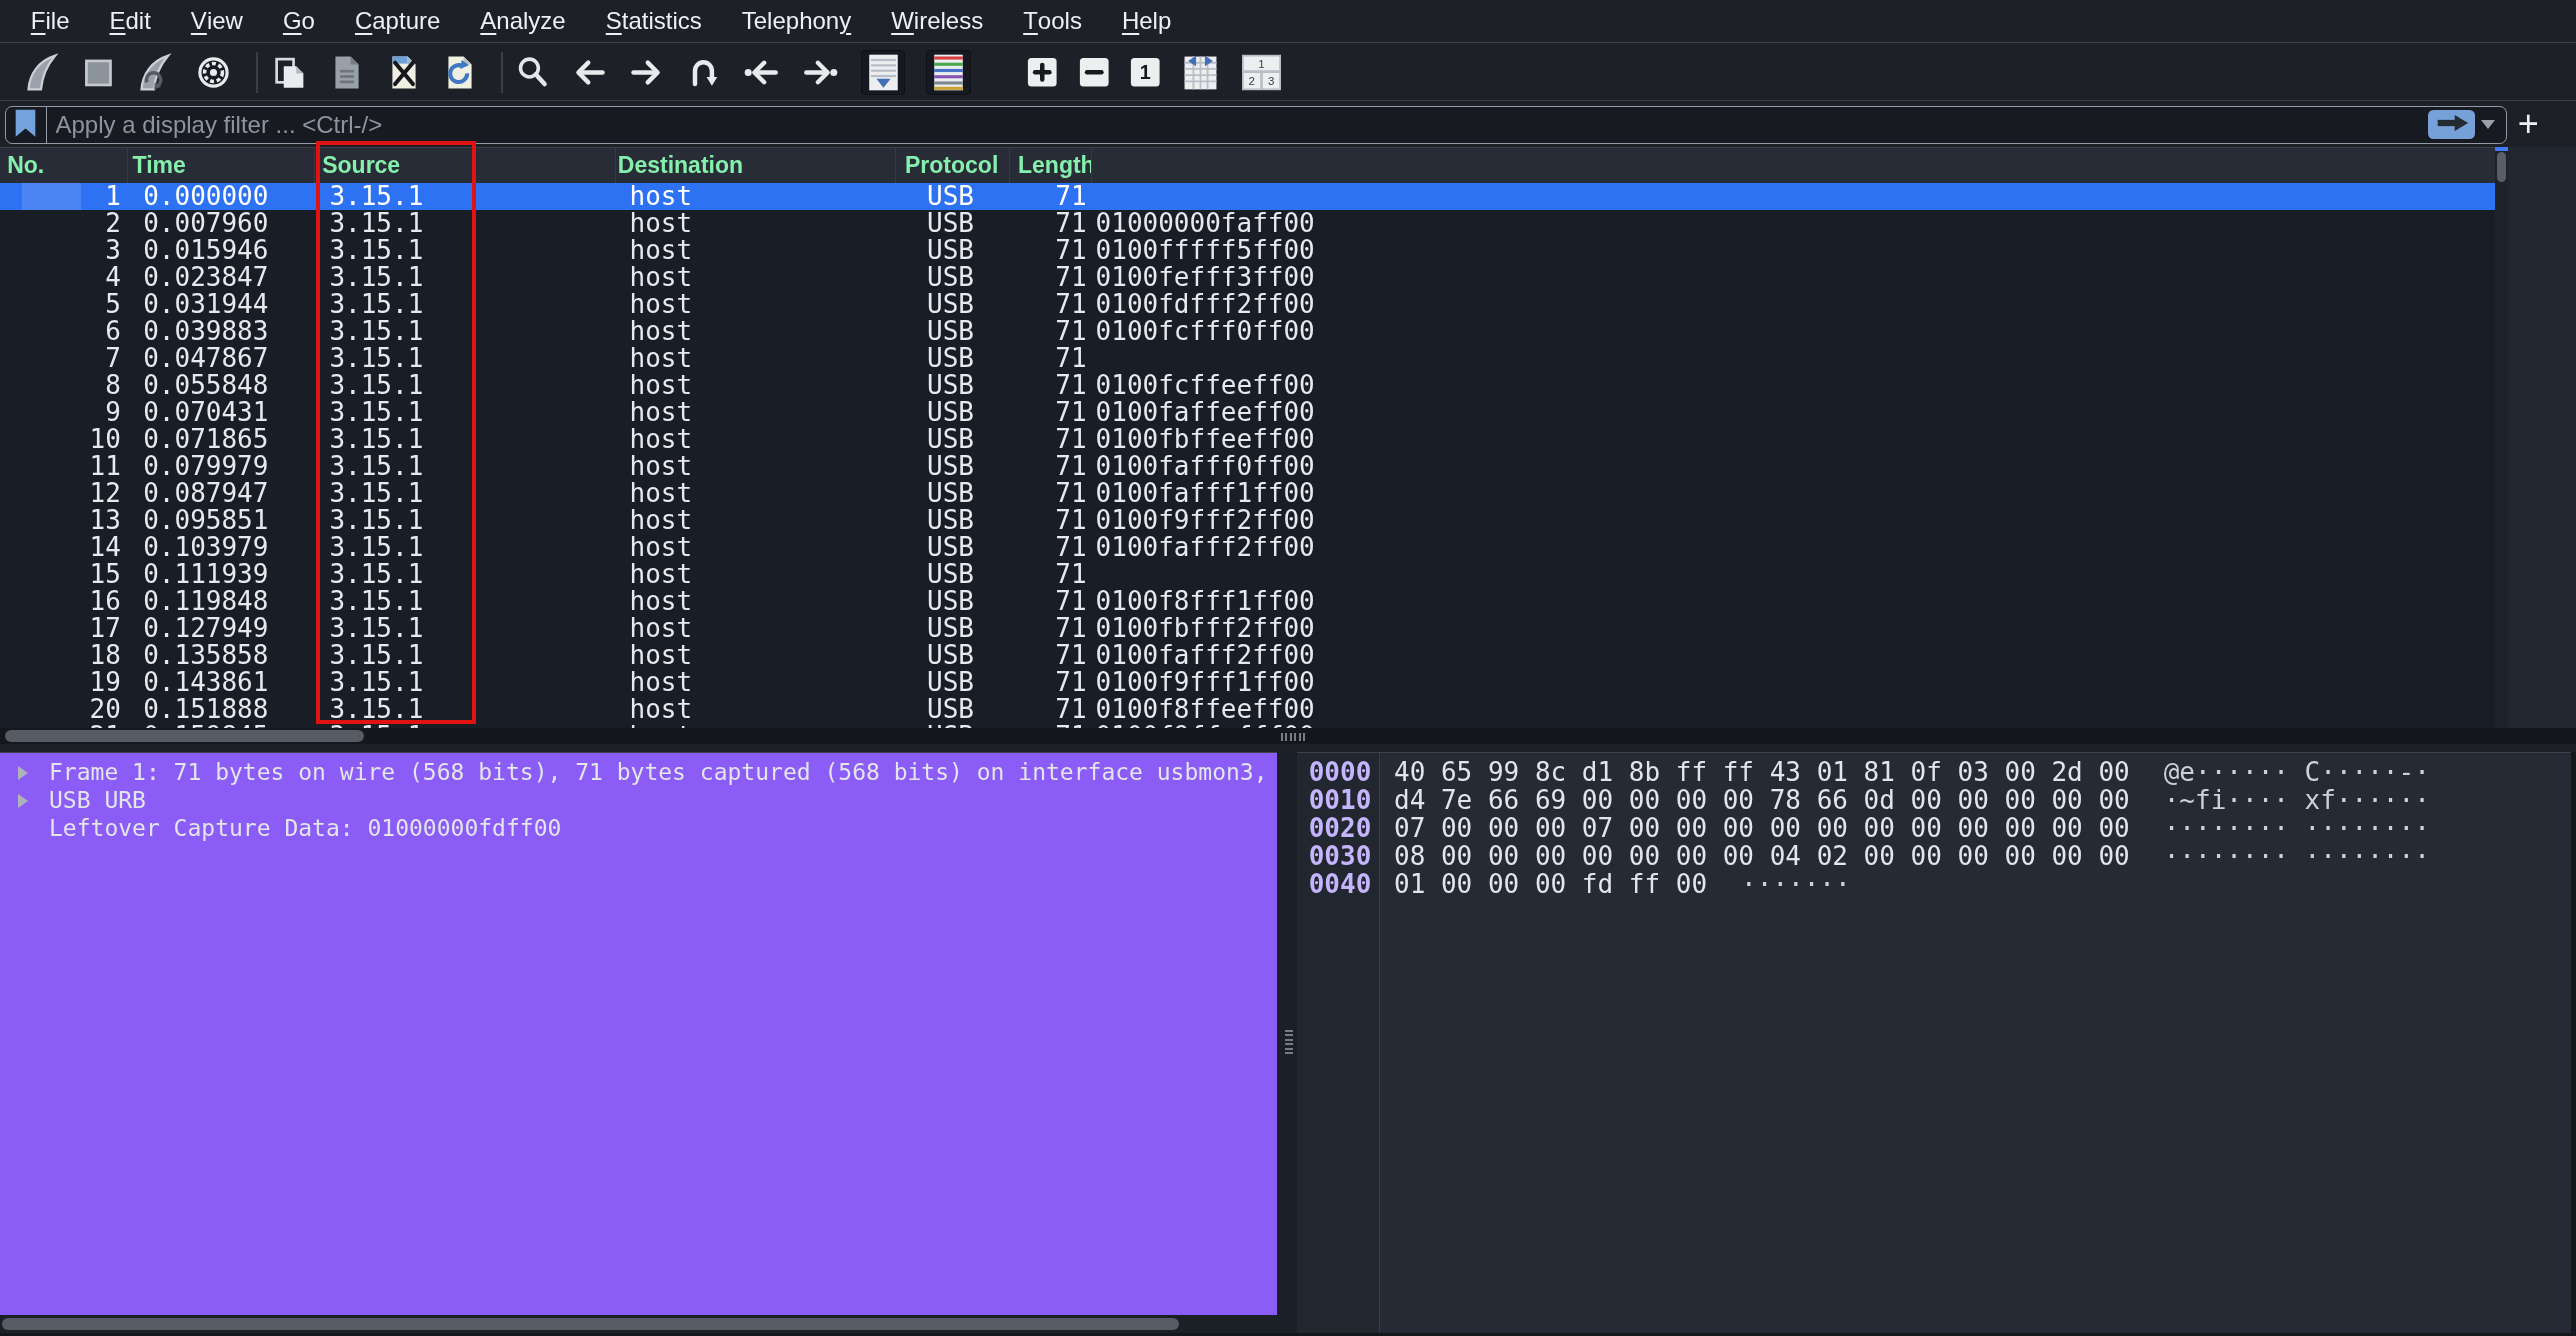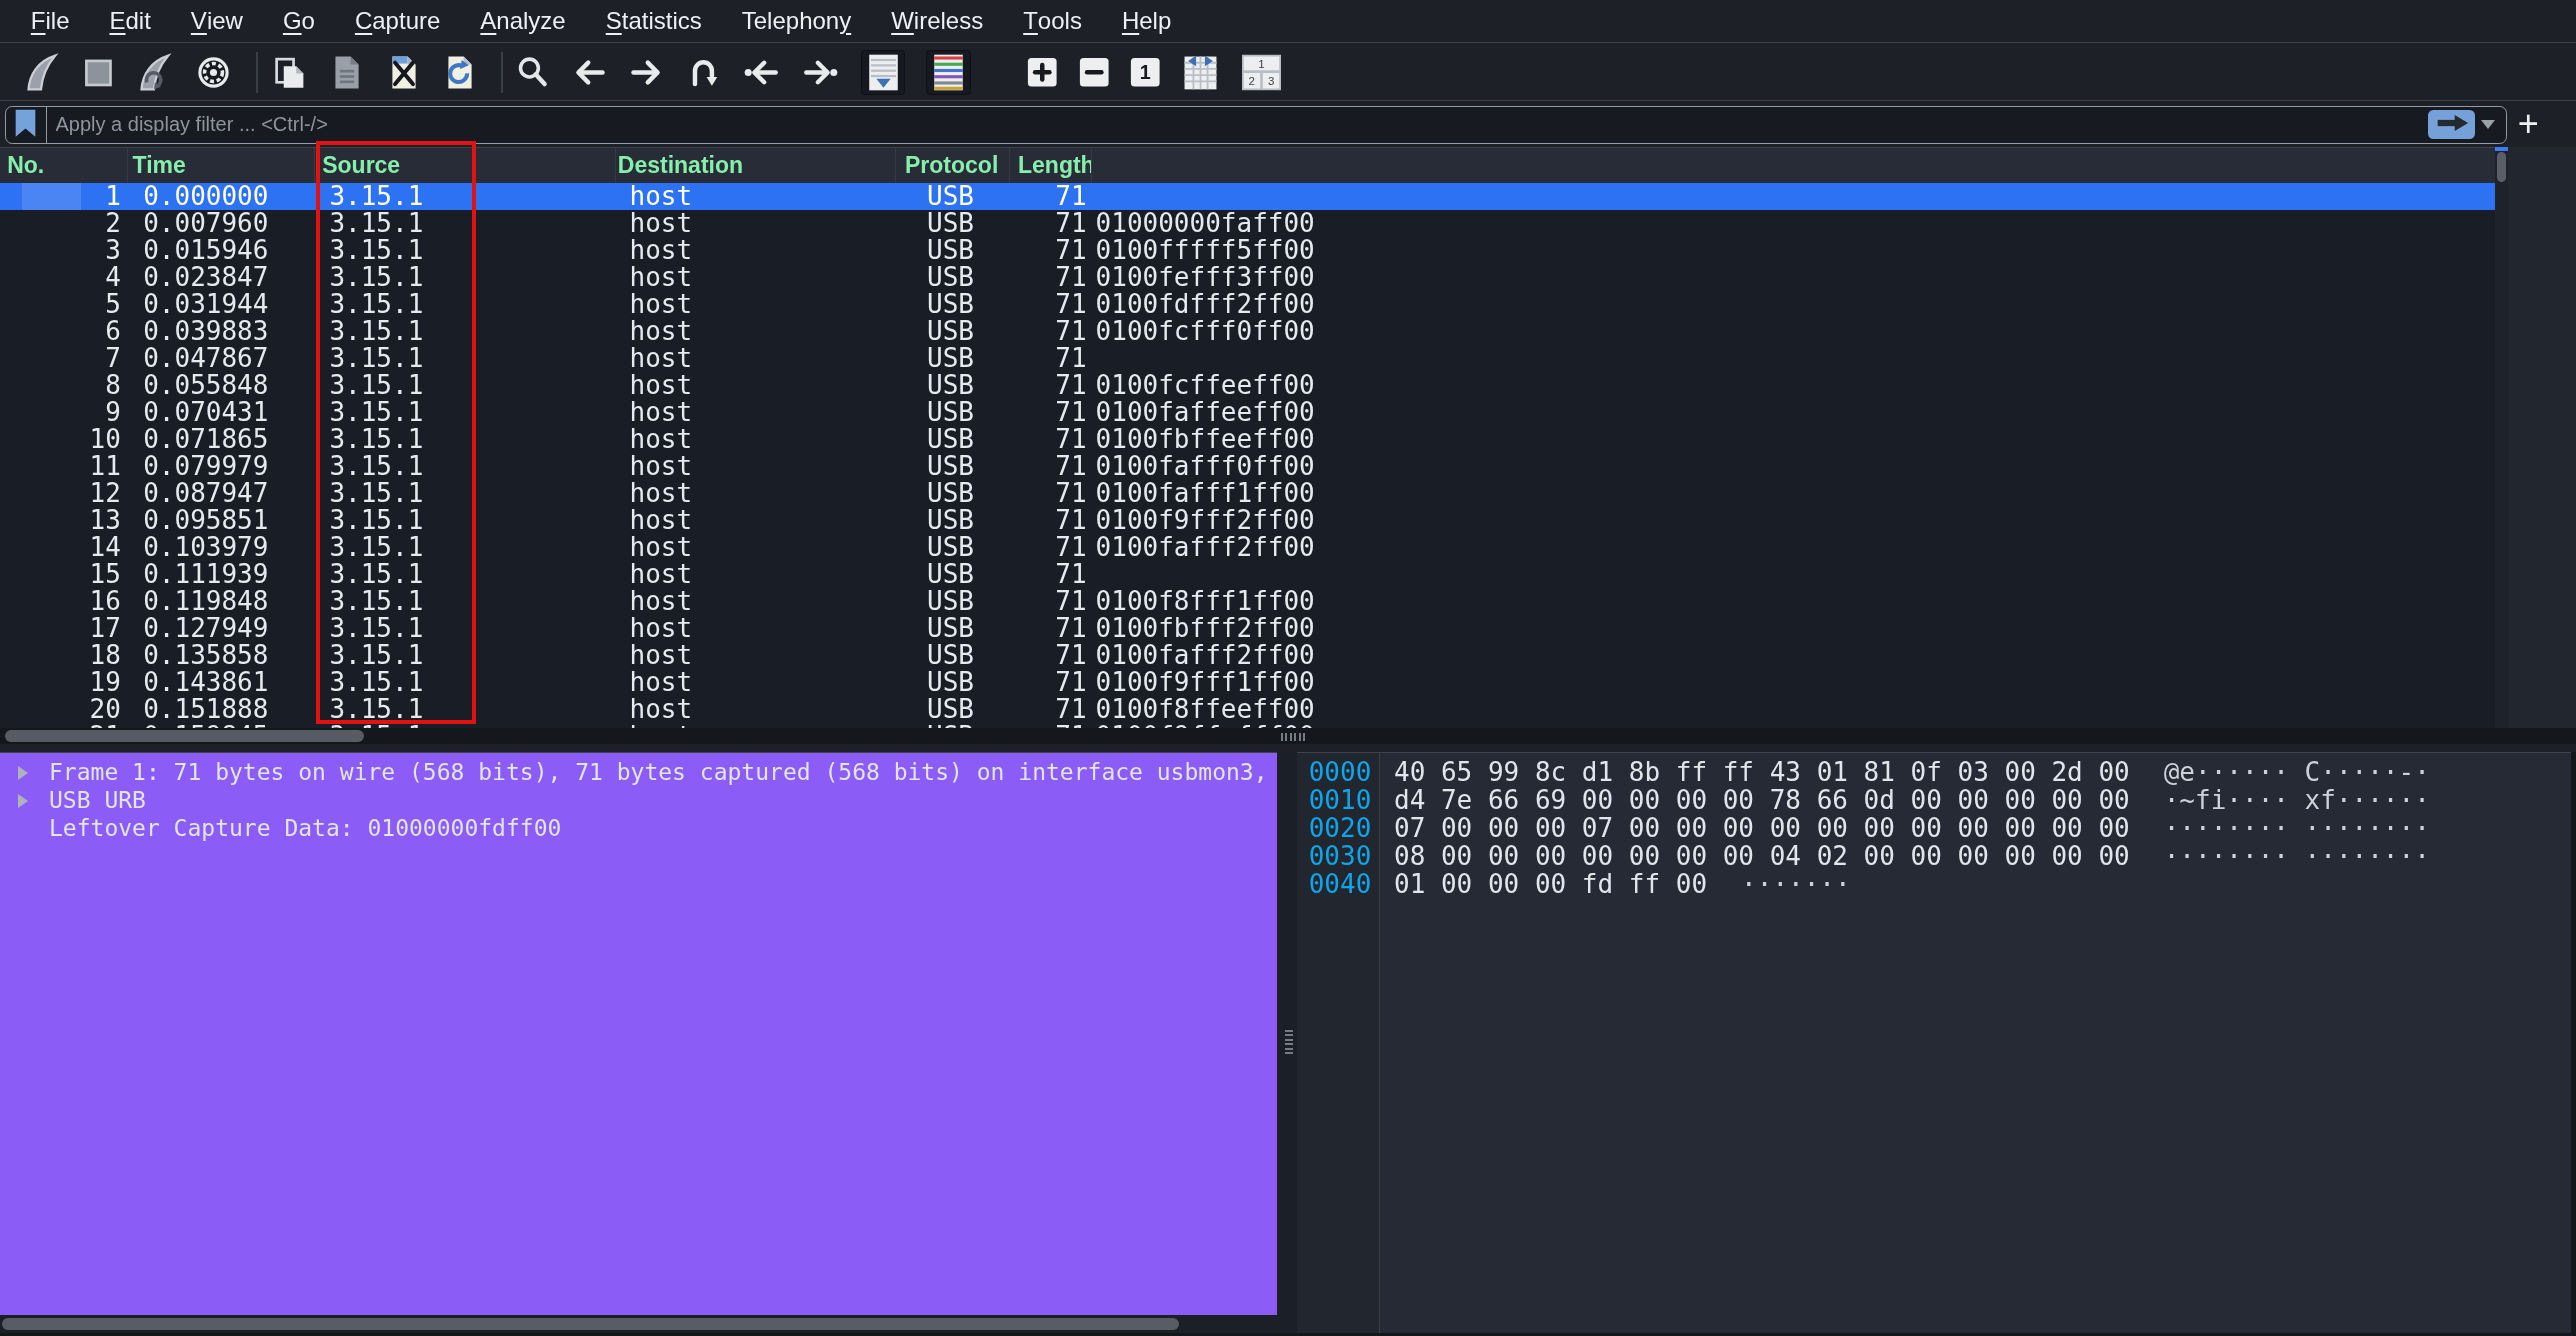--- a/index.html
+++ b/index.html
@@ -24,21 +24,21 @@
   .tbtn.pressed { border:1.8px solid #0e1014; background:#16191f; padding:0.9px; }
   .tsep { width:1.8px; height:41px; background:#3a3f47; margin:0 12.6px 0 1.8px; }
 
   
   .filterbar { position:absolute; left:0; top:101px; width:2576px; height:46px; background:#1d2127; }
   .filter-input { position:absolute; left:4.5px; top:4.5px; width:2502px; height:38px;
                   background:#171a21; border:1.8px solid #959ba6; border-radius:7.2px;
                   display:flex; align-items:center; }
   .bookmark-cell { width:41px; height:100%; display:flex; align-items:center; justify-content:center;
                    border-right:1.8px solid #959ba6; }
-  .filter-placeholder { color:#8e949e; font-size:20px; margin-left:9px; flex:1; white-space:nowrap; overflow:hidden; }
+  .filter-placeholder { color:#8e949e; font-size:24px; margin-left:9px; flex:1; white-space:nowrap; overflow:hidden; }
   .apply-btn { width:47px; height:29px; background:#76a1d8; border-radius:5.4px;
                display:flex; align-items:center; justify-content:center; margin-right:5.4px; }
   .caret-down { width:0; height:0; border-left:7.2px solid transparent; border-right:7.2px solid transparent;
                 border-top:9px solid #9aa0a8; margin-right:10.8px; }
   .plus-btn { position:absolute; left:2513px; top:10.8px; width:30.5px; height:27px;
               color:#eef0f3; font-size:36px; line-height:23px; text-align:center; }
 
   
   .pl-header { position:absolute; left:0; top:147px; width:2495px; height:36px;
                background:#282c36; border-top:0.9px solid #3e434b; display:flex; }
@@ -90,21 +90,21 @@
   .vsplit-dots { position:absolute; left:8px; top:278px; display:flex; flex-direction:column; gap:2.7px; }
   .vsplit-dots i { width:8px; height:1.8px; background:#767b84; }
 
   
   .hexpane { position:absolute; left:1297px; top:752px; width:1274px; height:581px;
              background:#262a34; border-top:0.9px solid #3e434b; overflow:hidden; padding-top:5.4px; }
   .hex-gutter { position:absolute; left:0; top:0; width:83px; height:100%;
                 background:#22262f; border-right:0.9px solid #3a3e46; }
   .hxrow { height:28px; line-height:28px; font-family:"DejaVu Sans Mono", monospace;
            font-size:26px; white-space:nowrap; position:relative; display:flex; }
-  .hx-off { width:97px; padding-left:11.7px; color:#0ea5e9; flex:none; }
+  .hx-off { width:97px; padding-left:11.7px; color:#c4b5fd; flex:none;font-weight:bold; }
   .hx-hex { color:#e2e5ea; flex:none; }
   .hx-asc { color:#cdd1d9; margin-left:34px; flex:none; }
   .hex-right-strip { position:absolute; left:2571px; top:752px; width:5.4px; height:585px; background:#14171c; }
 
   
   .annotation { position:absolute; left:316px; top:141px; width:160px; height:583px;
                 border:4.5px solid #e01212; z-index:50; pointer-events:none; }
 </style>
 </head>
 <body>

